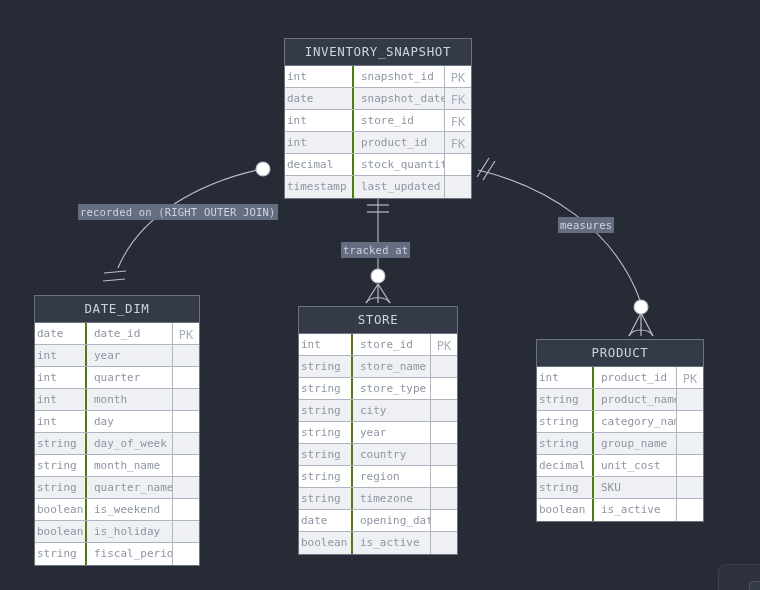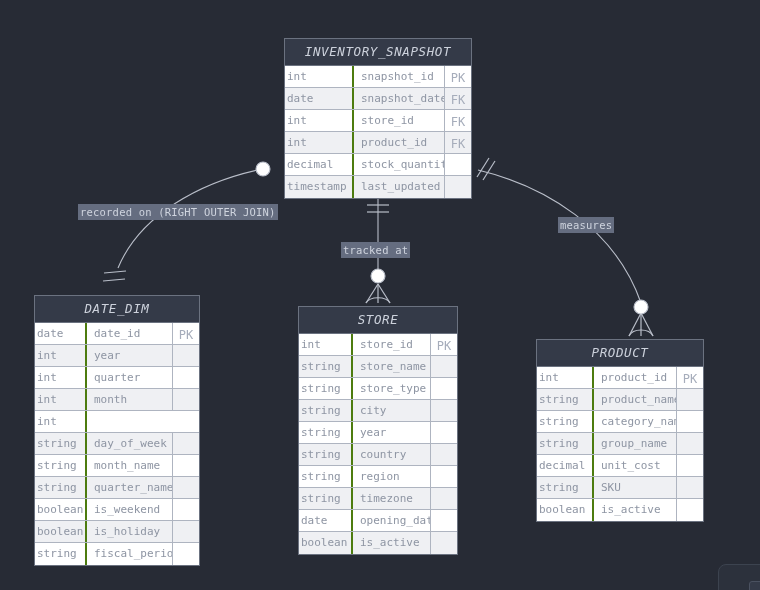--- a/index.html
+++ b/index.html
@@ -40,21 +40,20 @@
   }
   .entity-title {
     background: #343a48;
     color: #cdd2dc;
     text-align: center;
     font-size: 12.5px;
     letter-spacing: 0.6px;
     padding: 5px 0 6px 0;
     border-bottom: 1px solid #6b7280;
     white-space: nowrap;
-    font-style: italic;
   }
   .attr-row {
     display: flex;
     border-bottom: 1px solid #aeb4c0;
     background: #ffffff;
     height: 22px;
     box-sizing: border-box;
   }
   .attr-row:last-child { border-bottom: none; }
   .attr-row.alt { background: #eff0f3; }
@@ -225,20 +224,21 @@
           <div class="attr-name">quarter</div>
           <div class="attr-key"></div>
         </div>
         <div class="attr-row alt">
           <div class="attr-type" style="width: 52px; flex: 0 0 52px;">int</div>
           <div class="attr-name">month</div>
           <div class="attr-key"></div>
         </div>
         <div class="attr-row">
           <div class="attr-type" style="width: 52px; flex: 0 0 52px;">int</div>
+          <div class="attr-name">day</div>
           <div class="attr-key"></div>
         </div>
         <div class="attr-row alt">
           <div class="attr-type" style="width: 52px; flex: 0 0 52px;">string</div>
           <div class="attr-name">day_of_week</div>
           <div class="attr-key"></div>
         </div>
         <div class="attr-row">
           <div class="attr-type" style="width: 52px; flex: 0 0 52px;">string</div>
           <div class="attr-name">month_name</div>

